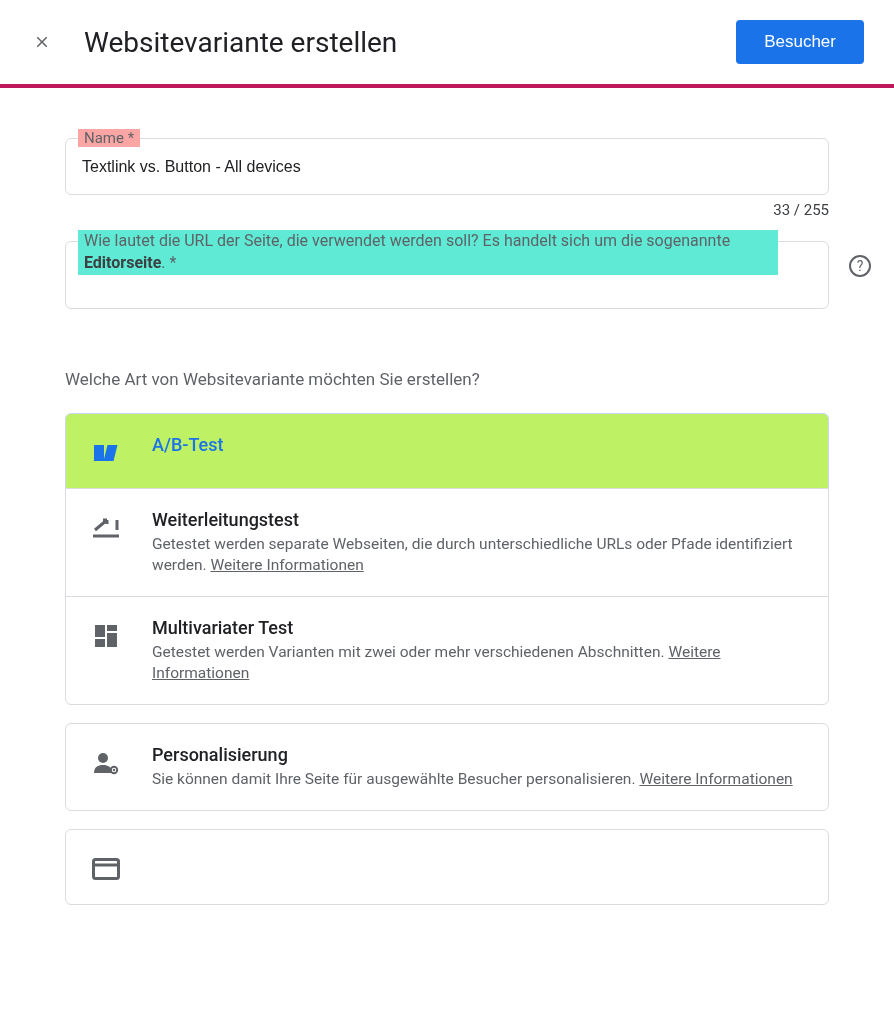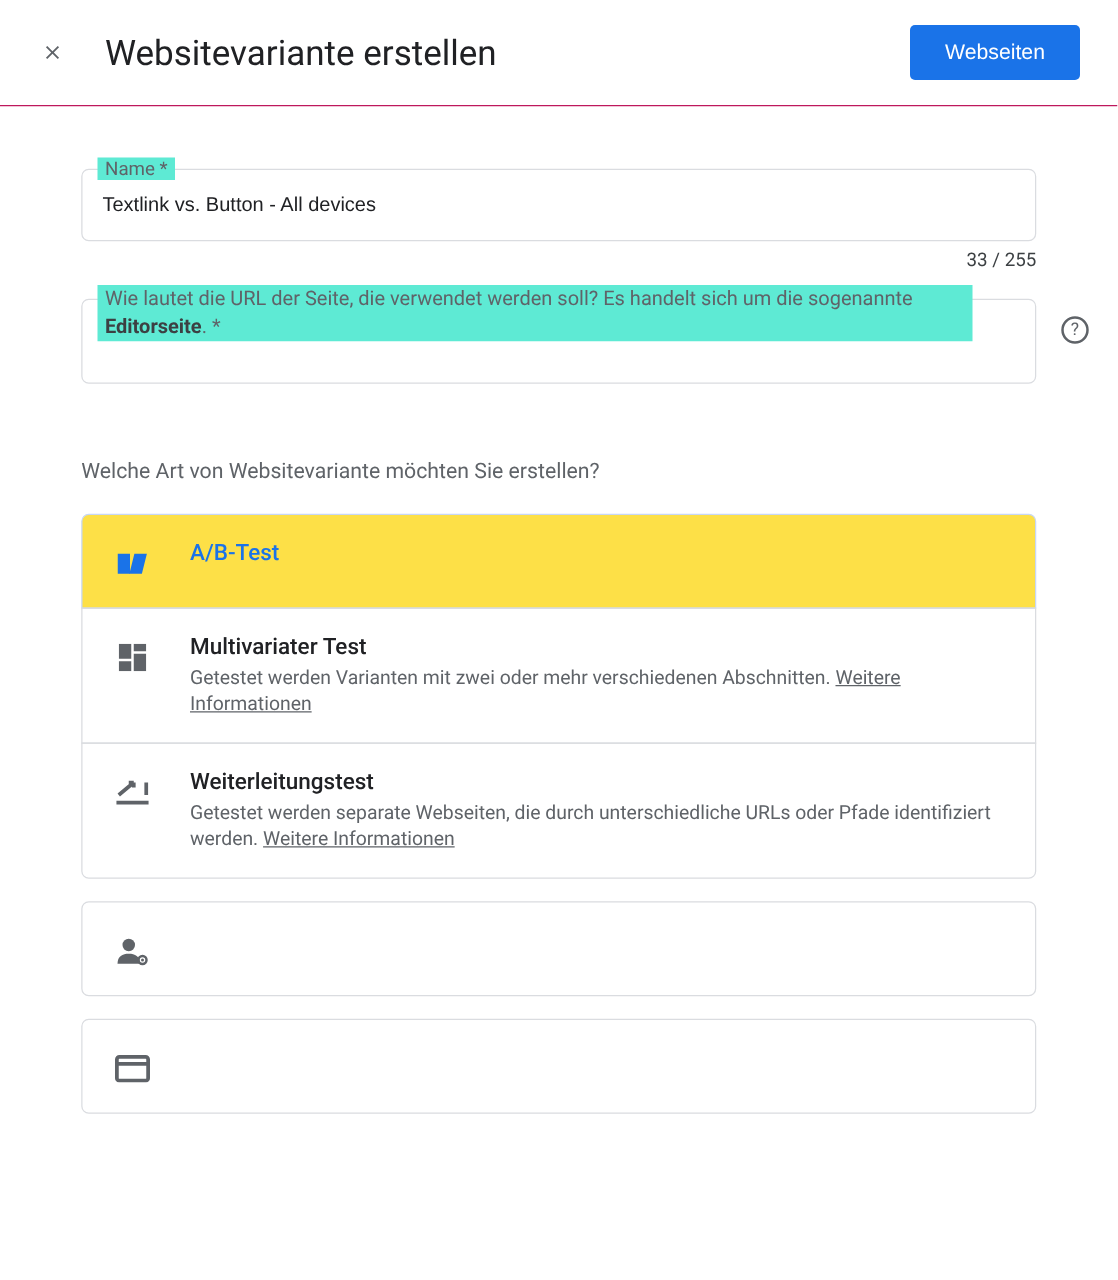--- a/index.html
+++ b/index.html
@@ -6,21 +6,21 @@
   body {
     font-family: 'Google Sans', Roboto, Arial, sans-serif;
     background: #fff;
     color: #202124;
     width: 894px;
   }
   .header {
     display: flex;
     align-items: center;
     padding: 20px 30px;
-    border-bottom: 1px solid #be185d;
+    border-bottom: 4px solid #be185d;
   }
   .close-btn {
     width: 24px;
     height: 24px;
     display: flex;
     align-items: center;
     justify-content: center;
     cursor: pointer;
     color: #5f6368;
     margin-right: 30px;
@@ -49,21 +49,21 @@
     position: relative;
     border: 1px solid #dadce0;
     border-radius: 6px;
     padding: 18px 16px;
     margin-bottom: 6px;
   }
   .field-label {
     position: absolute;
     top: -10px;
     left: 12px;
-    background: #5eead4;
+    background: #fca5a5;
     padding: 0 6px;
     font-size: 15px;
     color: #5f6368;
   }
   .field-input {
     width: 100%;
     border: none;
     outline: none;
     font-size: 16px;
     color: #202124;
@@ -112,21 +112,21 @@
   .option {
     border: 1px solid #dadce0;
     display: flex;
     align-items: flex-start;
     padding: 20px 22px;
     cursor: pointer;
     margin-top: -1px;
   }
   .option:first-of-type { border-top-left-radius: 6px; border-top-right-radius: 6px; margin-top: 0;}
   .option.selected {
-    background: #fde047;
+    background: #bef264;
     border-color: #c7d7f5;
   }
   .option-icon {
     width: 36px;
     min-width: 36px;
     height: 30px;
     display: flex;
     align-items: center;
     justify-content: center;
     margin-right: 28px;
@@ -157,21 +157,21 @@
 </head>
 <body>
 
 <div class="header">
   <div class="close-btn">
     <svg viewBox="0 0 24 24">
         <path fill="currentColor" d="M19 6.41 17.59 5 12 10.59 6.41 5 5 6.41 10.59 12 5 17.59 6.41 19 12 13.41 17.59 19 19 17.59 13.41 12z"></path>
       </svg>
   </div>
   <div class="header-title">Websitevariante erstellen</div>
-  <button class="create-btn">Webseiten</button>
+  <button class="create-btn">Besucher</button>
 </div>
 
 <div class="content">
 
   <div class="field-wrap">
     <div class="field-label">Name *</div>
     <input class="field-input" type="text" value="Textlink vs. Button - All devices" style="">
   </div>
   <div class="char-count">33 / 255</div>
 
@@ -189,64 +189,68 @@
   <div class="group-last">
     <div class="option selected">
       <div class="option-icon">
         <svg width="24" height="20" viewBox="0 0 24 20">
             <rect x="0" y="2" width="10" height="16" fill="currentColor"></rect>
             <path d="M14 2 L24 2 L24 18 L14 18 Z" fill="currentColor" transform="skewX(-14)"></path>
           </svg>
       </div>
       <div class="option-body">
         <div class="option-title">A/B-Test</div>
+      </div>
+    </div>
+
+    <div class="option">
+      <div class="option-icon">
+        <svg width="26" height="24" viewBox="0 0 26 24" fill="none" stroke="currentColor" stroke-width="3">
+            <path d="M2 14 L14 4 M14 4 L10 4 M14 4 L14 8 M24 4 L24 14"></path>
+            <line x1="0" y1="20" x2="26" y2="20"></line>
+          </svg>
+      </div>
+      <div class="option-body">
+        <div class="option-title">Weiterleitungstest</div>
+        <div class="option-desc"><span>Getestet werden separate Webseiten, die durch unterschiedliche URLs oder Pfade identifiziert werden.</span> <a href="#">Weitere Informationen</a></div>
       </div>
     </div>
 
     <div class="option">
       <div class="option-icon">
         <svg width="22" height="22" viewBox="0 0 22 22" fill="currentColor">
             <rect x="0" y="0" width="10" height="12"></rect>
             <rect x="12" y="0" width="10" height="6"></rect>
             <rect x="12" y="8" width="10" height="14"></rect>
             <rect x="0" y="14" width="10" height="8"></rect>
           </svg>
       </div>
       <div class="option-body">
         <div class="option-title">Multivariater Test</div>
         <div class="option-desc"><span>Getestet werden Varianten mit zwei oder mehr verschiedenen Abschnitten.</span> <a href="#">Weitere Informationen</a></div>
       </div>
     </div>
-
-    <div class="option">
-      <div class="option-icon">
-        <svg width="26" height="24" viewBox="0 0 26 24" fill="none" stroke="currentColor" stroke-width="3">
-            <path d="M2 14 L14 4 M14 4 L10 4 M14 4 L14 8 M24 4 L24 14"></path>
-            <line x1="0" y1="20" x2="26" y2="20"></line>
-          </svg>
-      </div>
-      <div class="option-body">
-        <div class="option-title">Weiterleitungstest</div>
-        <div class="option-desc"><span>Getestet werden separate Webseiten, die durch unterschiedliche URLs oder Pfade identifiziert werden.</span> <a href="#">Weitere Informationen</a></div>
-      </div>
-    </div>
   </div>
 
   <div class="group-gap"></div>
 
   <div class="group-last">
     <div class="option" style="border-radius:6px;">
       <div class="option-icon">
         <svg width="28" height="24" viewBox="0 0 28 24" fill="currentColor">
             <circle cx="11" cy="7" r="5"></circle>
             <path d="M2 22 C2 16 6 14 11 14 C16 14 20 16 20 22 Z"></path>
             <circle cx="22" cy="19" r="3.2" fill="none" stroke="currentColor" stroke-width="2"></circle>
             <circle cx="22" cy="19" r="1.2"></circle>
           </svg>
       </div>
+      <div class="option-body">
+        <div class="option-title">Personalisierung</div>
+        <div class="option-desc"><span>Sie können damit Ihre Seite für ausgewählte Besucher personalisieren.</span> <a href="#">Weitere Informationen</a></div>
+      </div>
     </div>
   </div>
 
   <div class="group-gap"></div>
 
   <div class="group-last">
     <div class="option" style="border-radius:6px;">
       <div class="option-icon">
         <svg width="28" height="22" viewBox="0 0 28 22" fill="none" stroke="currentColor" stroke-width="3">
             <rect x="1.5" y="1.5" width="25" height="19" rx="2"></rect>

